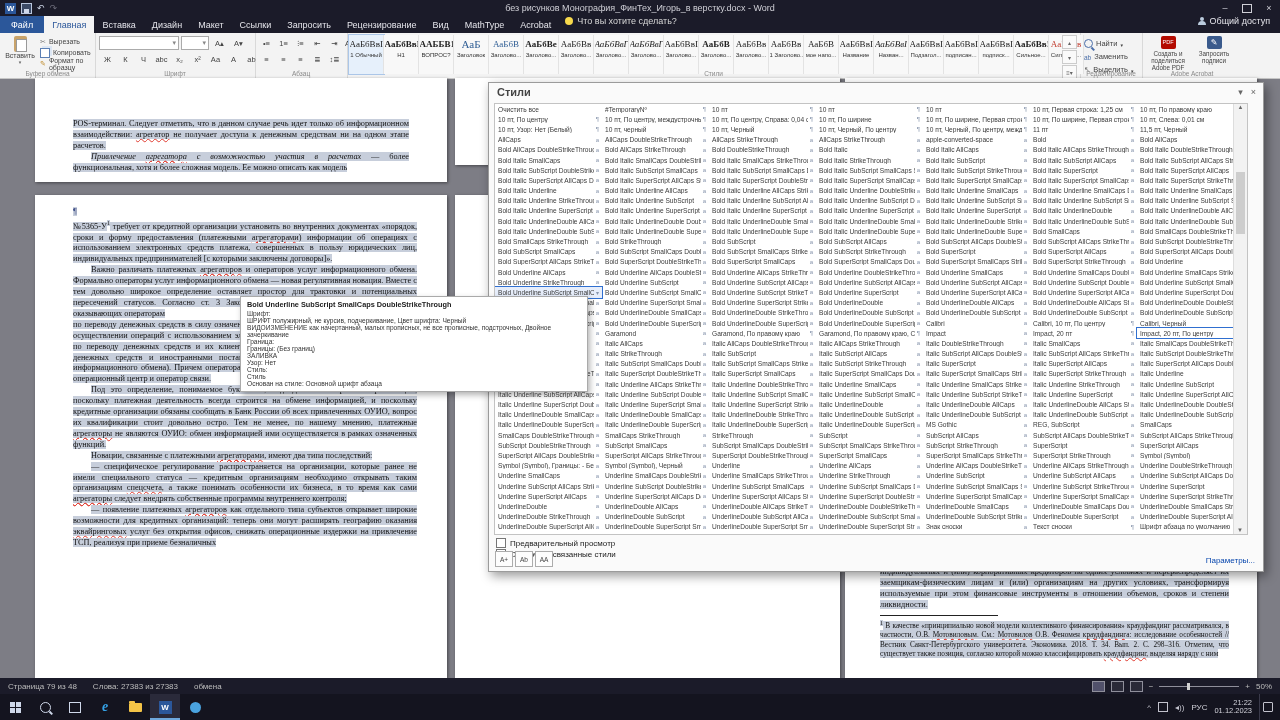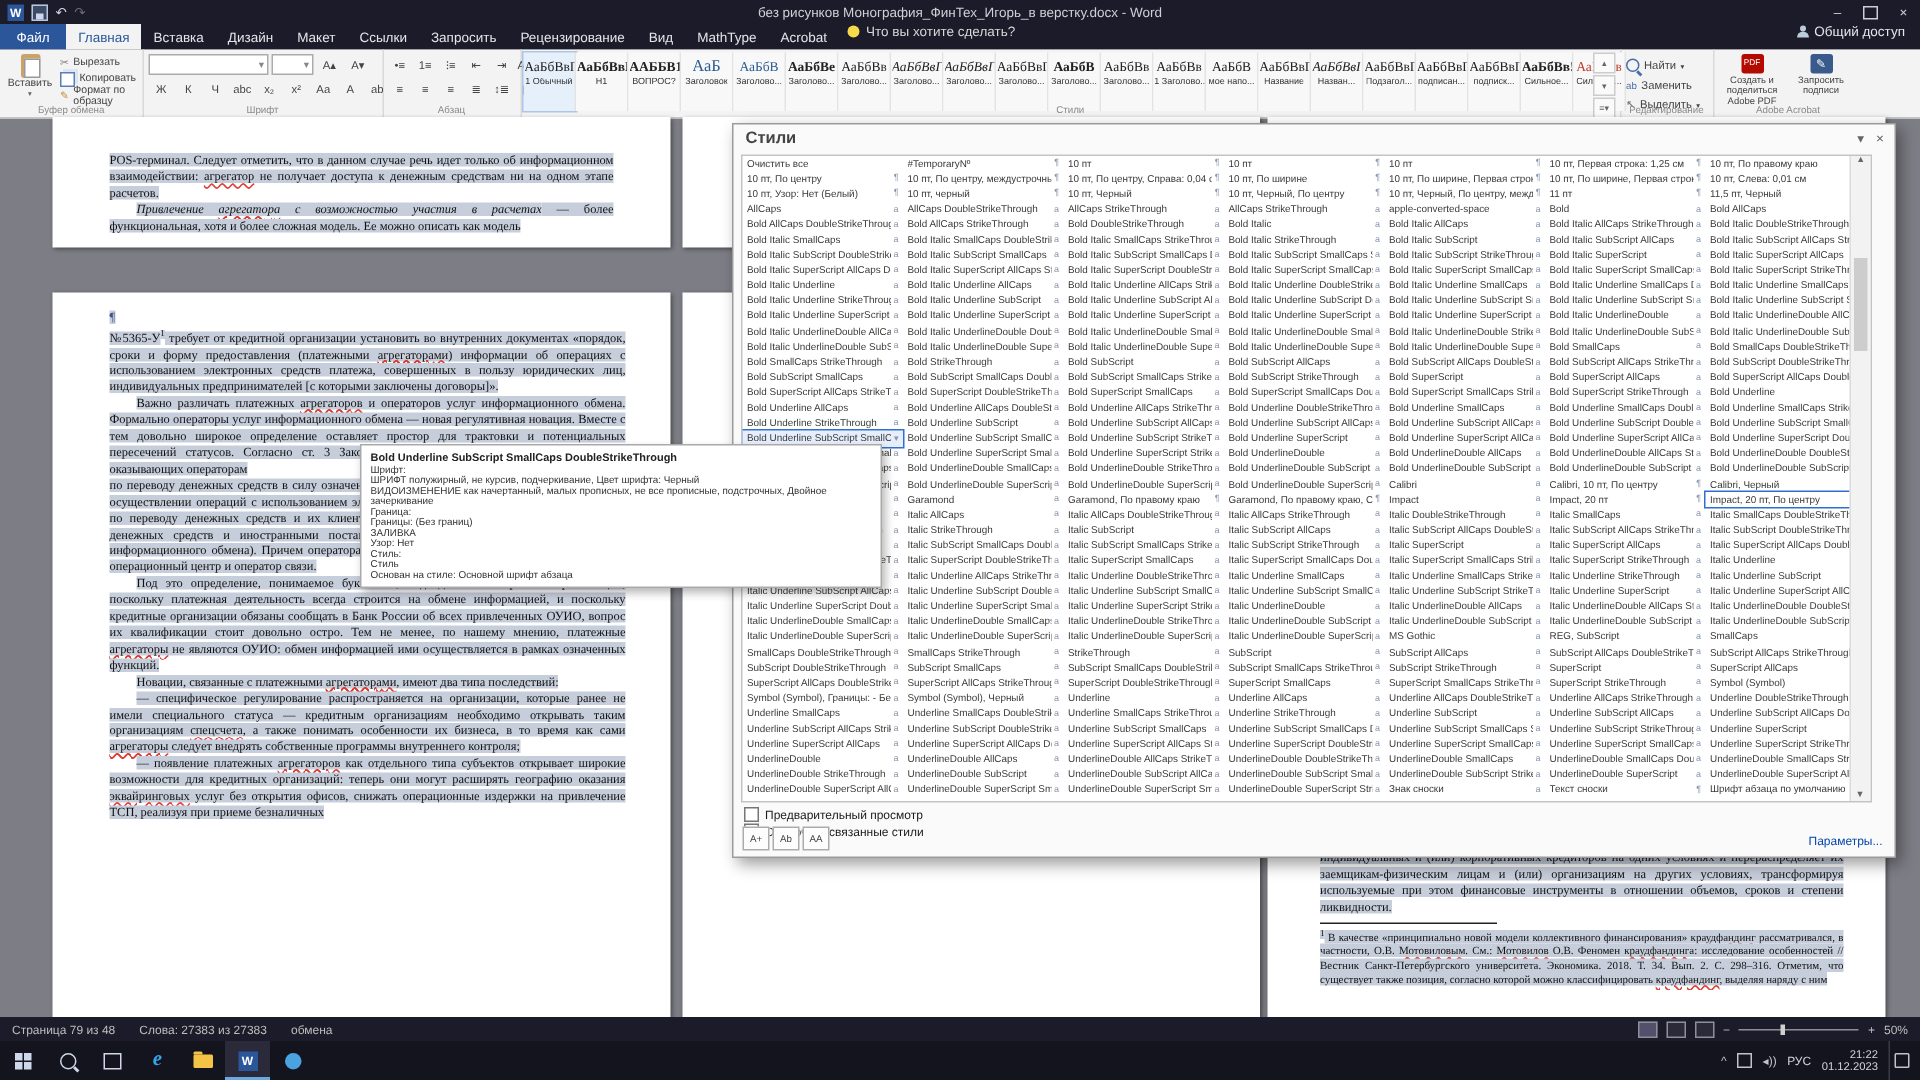--- a/index.html
+++ b/index.html
@@ -352,21 +352,21 @@
         </div>
       <div class="acrobtn">
           <span class="signicon">✎</span>
           <span>Запросить подписи</span>
         </div>
     </div>
     <div class="glabel">Adobe Acrobat</div>
   </div>
 </div>
 
-<div class="page" style="left:35px;top:78px;width:412px;height:87px">
+<div class="page" style="left:35px;top:78px;width:412px;height:104px">
   <div id="p1text">
       <div class="docp"><span class="run ">POS-терминал. Следует отметить, что в данном случае речь идет только об информационном взаимодействии: <span class="sq">агрегатор</span> не получает доступа к денежным средствам ни на одном этапе расчетов.</span></div>
       <div class="docp ind"><span class="run i">Привлечение <span class="sq"><span class="sq">агрегатор</span>а</span> с возможностью участия в расчетах</span><span class="run "> — более функциональная, хотя и более сложная модель. Ее можно описать как модель</span></div>
     </div>
 </div>
 <div class="page" style="left:455px;top:78px;width:385px;height:87px"></div>
 <div class="page" style="left:845px;top:78px;width:412px;height:87px"></div>
 
 <div class="page" style="left:35px;top:195px;width:412px;height:483px">
   <div id="p2text">

